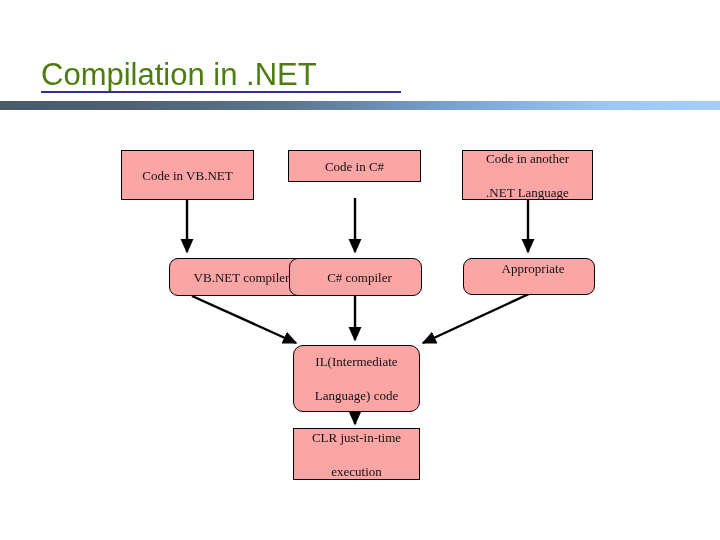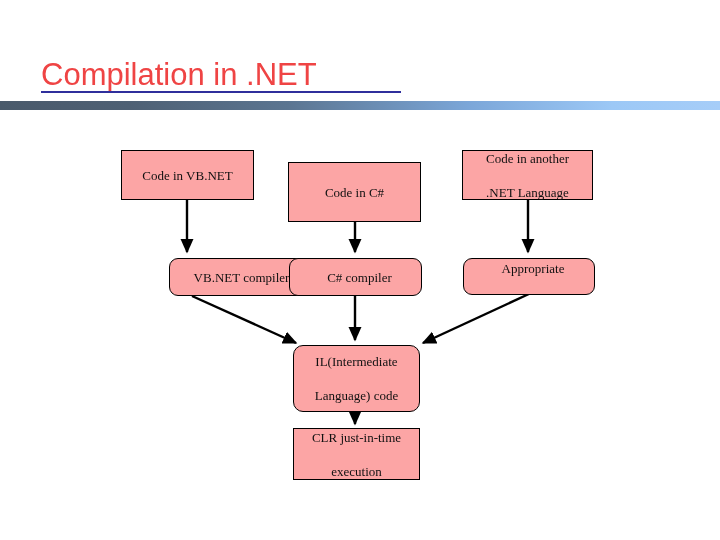--- a/index.html
+++ b/index.html
@@ -17,21 +17,21 @@
   }
 
   
   #title {
     position: absolute;
     left: 41px;
     top: 57px;
     font-family: "Liberation Sans", "DejaVu Sans", sans-serif;
     font-size: 31px;
     font-weight: normal;
-    color: #ef4444;
+    color: #4d7c0f;
     letter-spacing: 0px;
     white-space: nowrap;
     line-height: 36px;
   }
   #title-underline {
     position: absolute;
     left: 41px;
     top: 91px;
     width: 360px;
     height: 2px;
@@ -107,21 +107,21 @@
 
     <line x1="531" y1="293" x2="423" y2="343" stroke="#000000" stroke-width="2.4" marker-end="url(#arrowhead)"></line>
 
     <line x1="355" y1="396" x2="355" y2="424" stroke="#000000" stroke-width="2.4" marker-end="url(#arrowhead)"></line>
   </svg>
 
   <div class="node" style="left:121px; top:150px; width:133px; height:50px;">
     <span>Code in VB.NET</span>
   </div>
 
-  <div class="node" style="left:288px; top:150px; width:133px; height:60px;margin-top:12px;">
+  <div class="node" style="left:288px; top:150px; width:133px; height:32px;">
     <span>Code in C#</span>
   </div>
 
   <div class="node" style="left:462px; top:150px; width:131px; height:50px;">
     <span>
       <span>Code in another</span><br>
       <span>.NET Language</span>
     </span>
   </div>
 

